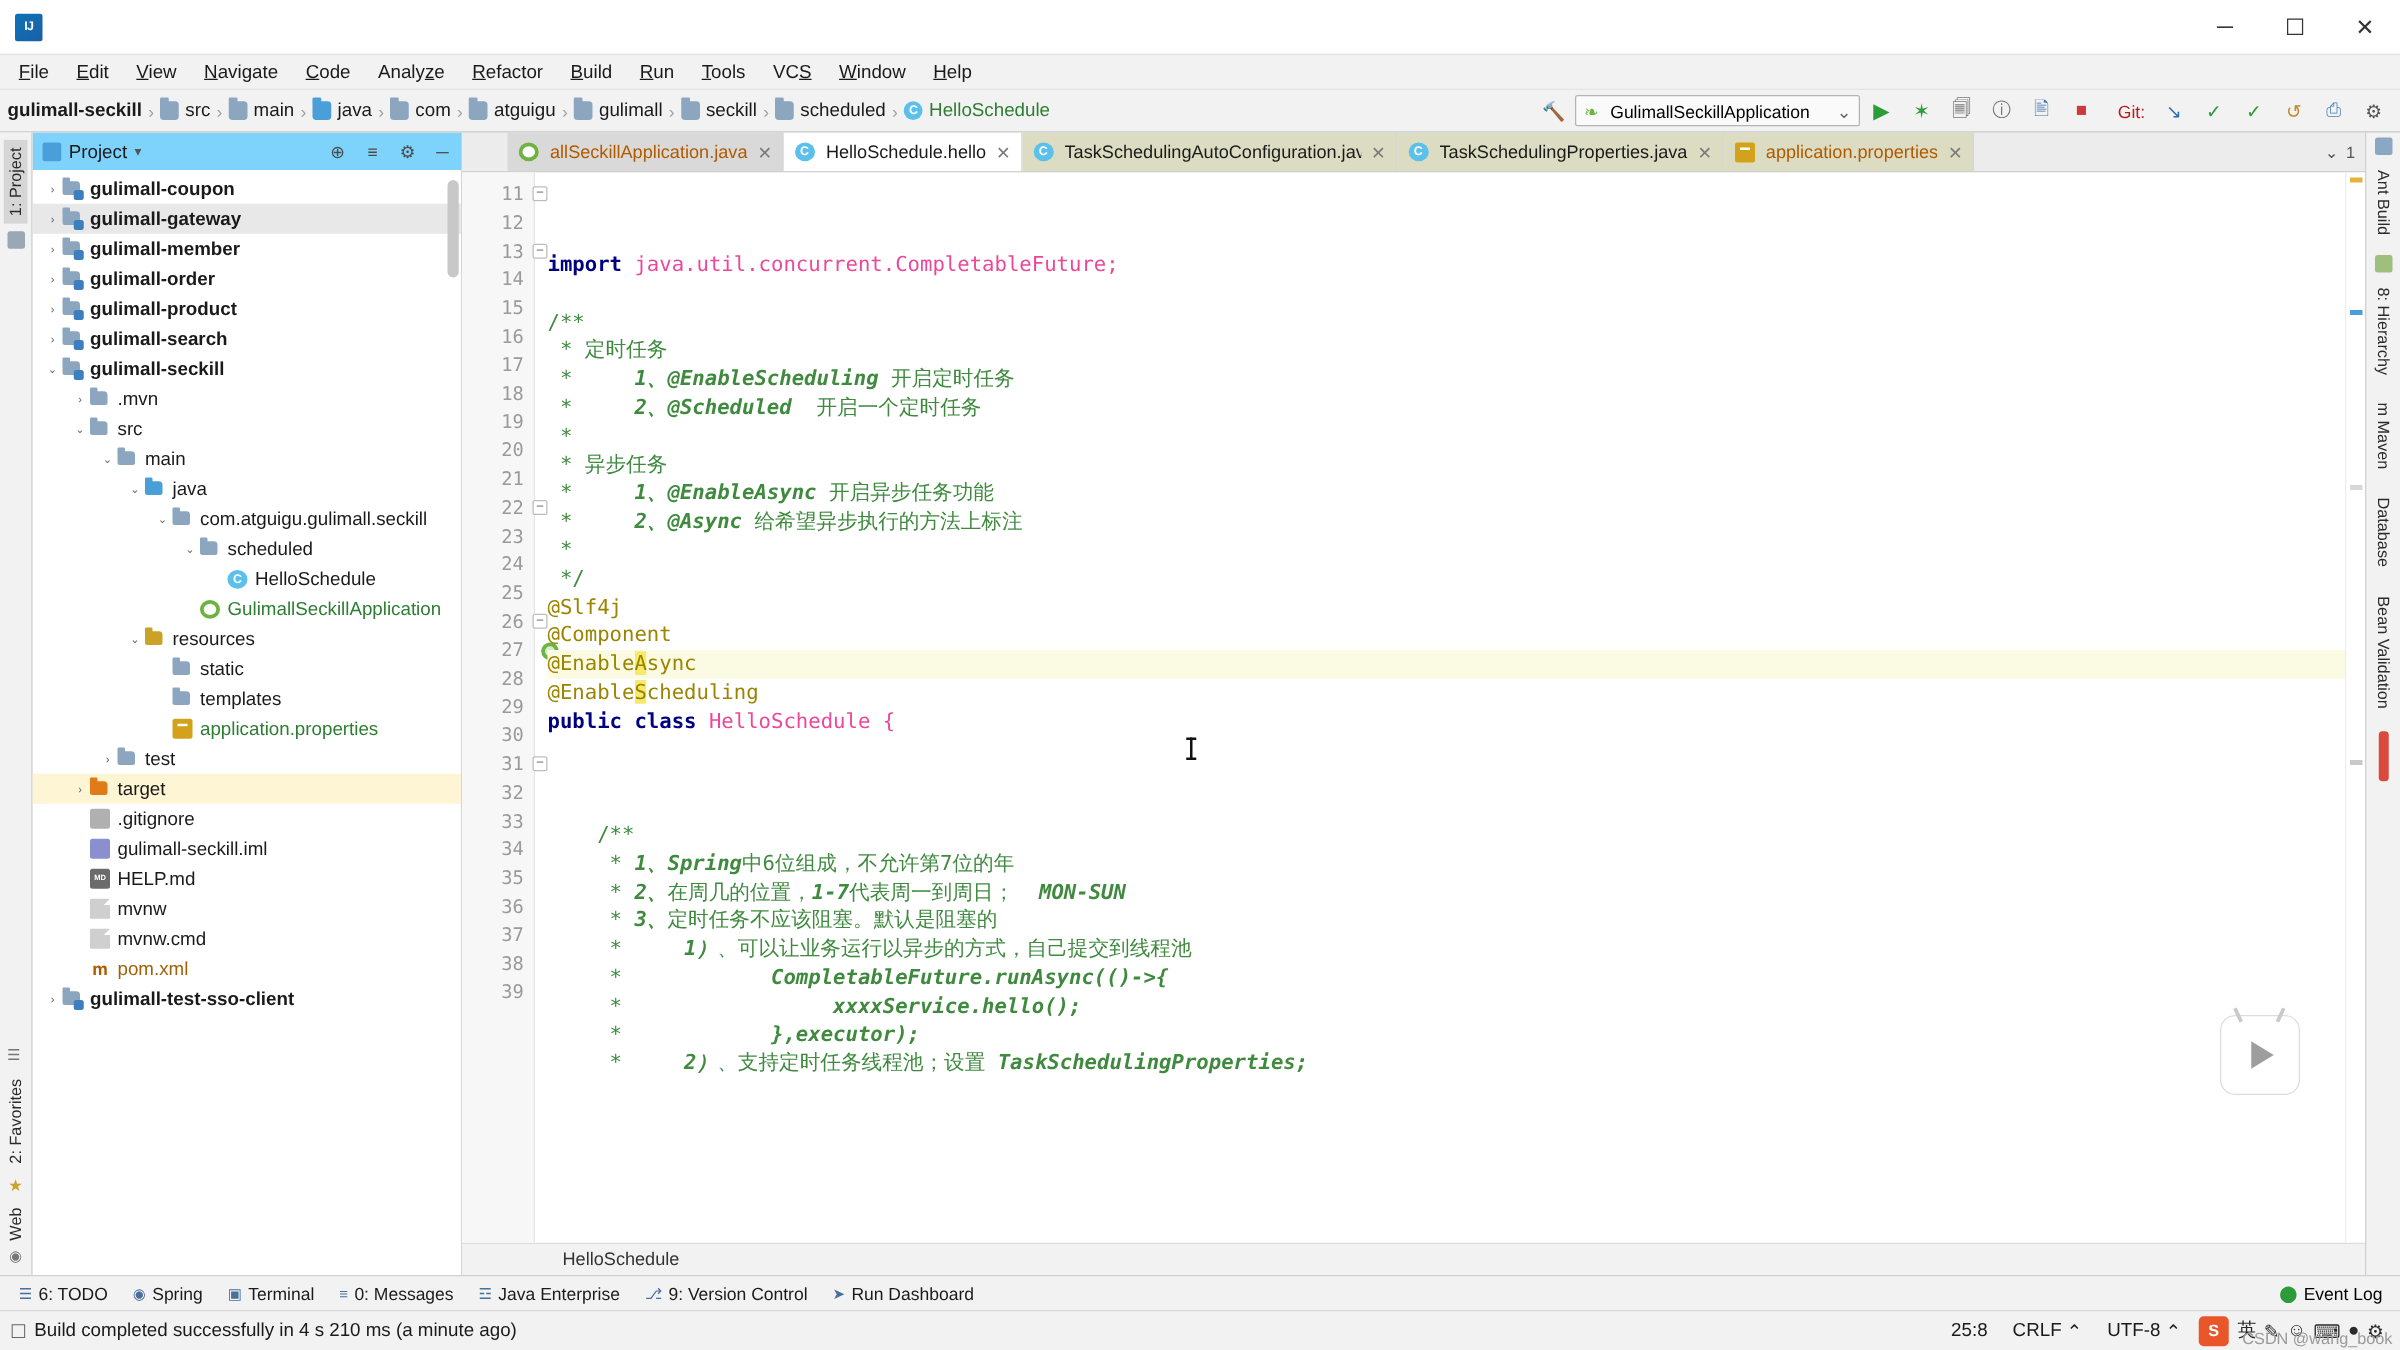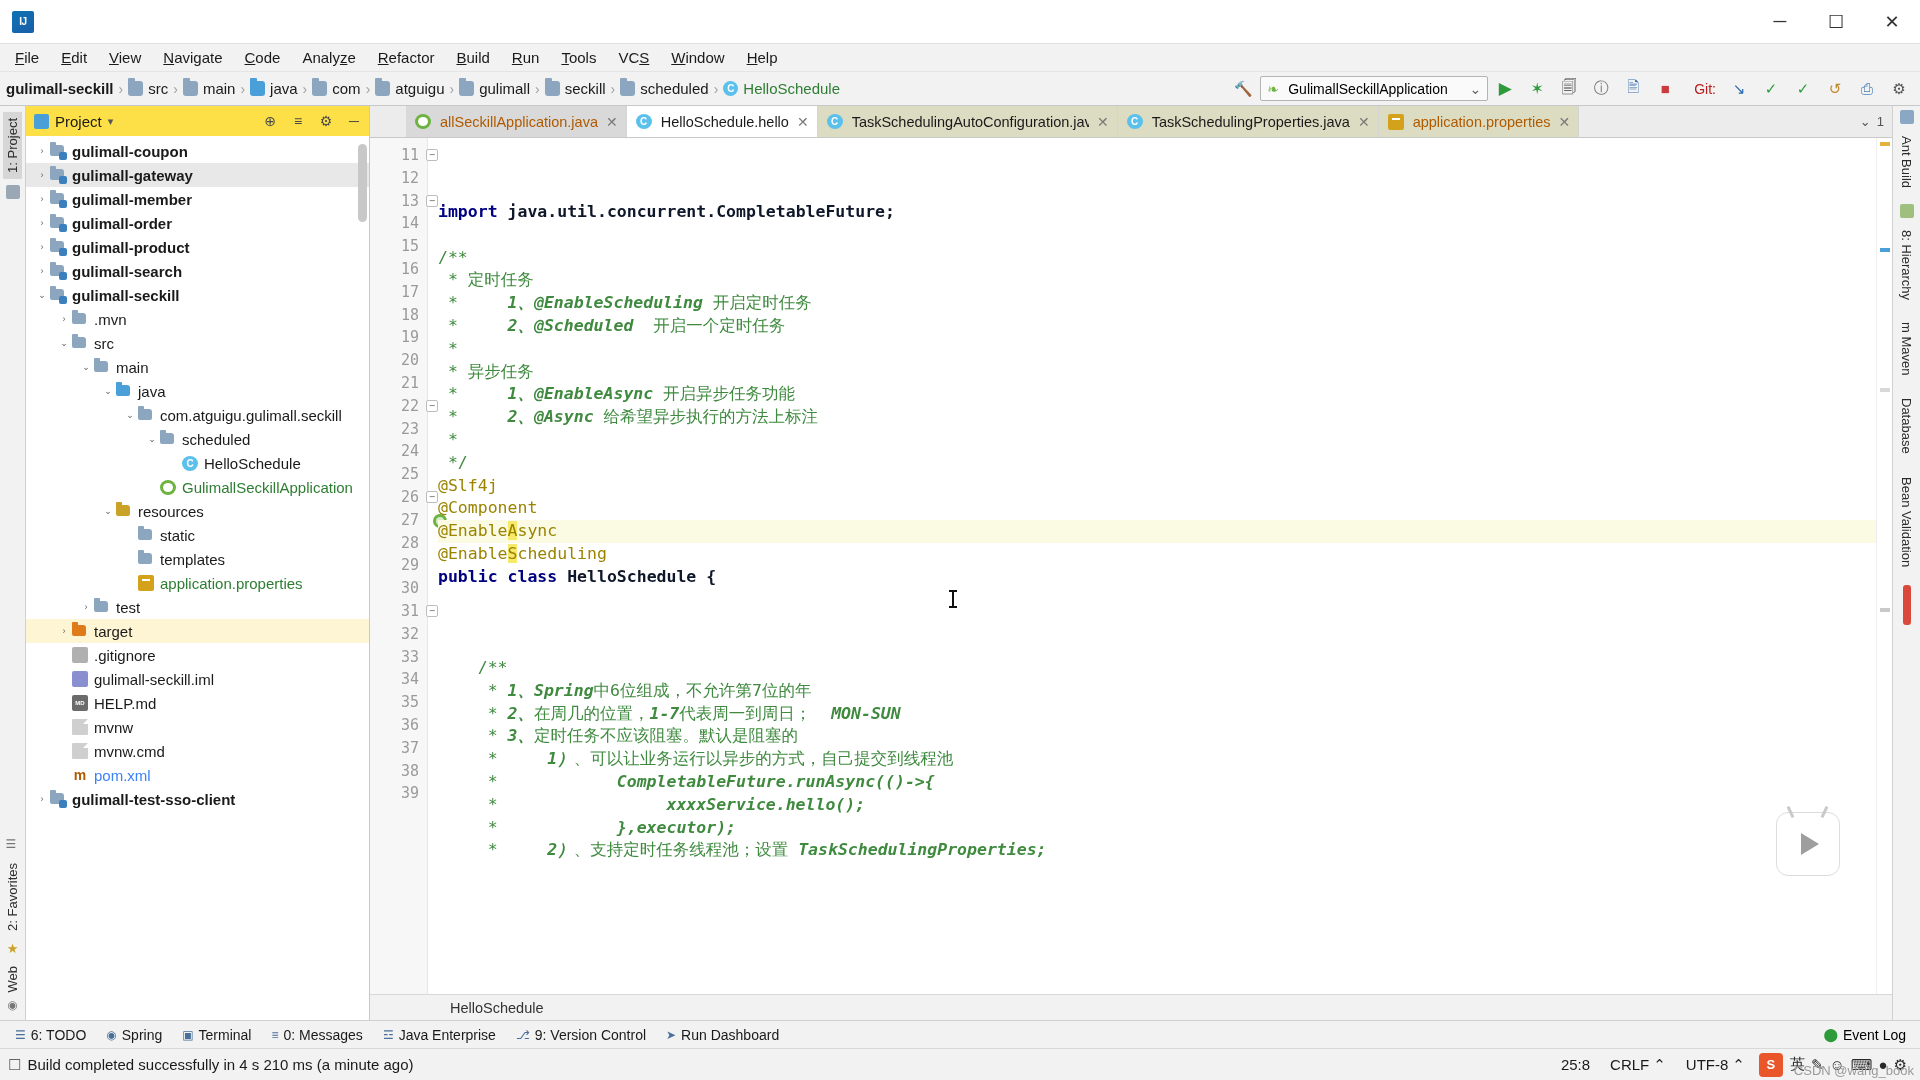--- a/index.html
+++ b/index.html
@@ -98,42 +98,42 @@
   .vtab.sel { background: #d6d6d6; }
   .vtab.rot180 { transform: rotate(180deg); }
   .strip-spacer { flex: 1 1 auto; }
 
   
   .project-panel {
     width: 344px; background: #ffffff; display: flex; flex-direction: column;
     flex: 0 0 344px; border-right: 1px solid #c8c8c8; min-height: 0;
   }
   .panel-head {
-    height: 30px; background: #fde047; display: flex; align-items: center;
+    height: 30px; background: #7dd3fc; display: flex; align-items: center;
     padding: 0 4px 0 8px; flex: 0 0 30px; gap: 6px;
   }
   .panel-title { font-size: 15px; color: #1a1a1a; }
   .panel-head .spacer { flex: 1 1 auto; }
   .panel-icon-btn { width: 22px; height: 22px; display: flex; align-items: center; justify-content: center; font-size: 14px; color: #4a4a4a; }
   .tree {
     flex: 1 1 auto; overflow: hidden; padding-top: 3px; position: relative;
     font-size: 15px; color: #1a1a1a;
   }
   .node {
     display: flex; align-items: center; height: 24px; white-space: nowrap;
     padding-right: 4px;
   }
   .node.hl { background: #e8e8e8; }
   .node.hl2 { background: #fdf5d4; }
   .arrow {
     width: 16px; flex: 0 0 16px; text-align: center; font-size: 9px; color: #606060;
   }
   .node .label { margin-left: 2px; }
   .node.bold .label { font-weight: bold; }
-  .node .label.orange { color: #3b82f6; }
+  .node .label.orange { color: #a16207; }
   .node .label.green { color: #2e7d32; }
 
   
   .fi { width: 16px; height: 16px; flex: 0 0 16px; margin-right: 4px; position: relative; }
   .fi.mod {  }
   .fi.mod .sq { position:absolute; left:0; top:2px; width:14px; height:11px; background:#8ca6c0; border-radius:1px 3px 2px 2px;}
   .fi.mod .sq::before { content:""; position:absolute; top:-3px; left:0; width:6px;height:4px;background:#8ca6c0;border-radius:1px 1px 0 0;}
   .fi.mod .dot { position:absolute; right:-1px; bottom:-1px; width:8px;height:8px;background:#3b7fbf;border-radius:2px;}
   .fi.plain .sq { position:absolute; left:0; top:2px; width:14px; height:11px; background:#8ca6c0; border-radius:1px 3px 2px 2px;}
   .fi.plain .sq::before { content:""; position:absolute; top:-3px; left:0; width:6px;height:4px;background:#8ca6c0;border-radius:1px 1px 0 0;}
@@ -198,21 +198,21 @@
     flex: 1 1 auto; font-family: "DejaVu Sans Mono", monospace; font-size: 16.5px;
     padding-top: 6px; padding-left: 10px; position: relative; overflow: hidden;
     color: #000; white-space: pre;
   }
   .cline { height: 22.8px; line-height: 22.8px; }
   .cline.hlrow { background: #fbfbe3; }
   .kw { color: #000080; font-weight: bold; }
   .cmt { color: #3f8a3f; }
   .cmt-em { color: #3f8a3f; font-style: italic; font-weight: bold; }
   .ann { color: #9b8400; }
-  .plain { color: #0f172a; font-weight: bold; }
+  .plain { color: #ec4899; }
   .hlword { background: #f7e96a; }
   .mouse-cursor {
     position: absolute; width: 2px; height: 18px; background: #111;
     left: 524px; top: 452px; z-index: 30;
   }
   .mouse-cursor::before, .mouse-cursor::after {
     content:""; position:absolute; left:-3px; width:8px; height:2px; background:#111;
   }
   .mouse-cursor::before { top:0; }
   .mouse-cursor::after { bottom:0; }

